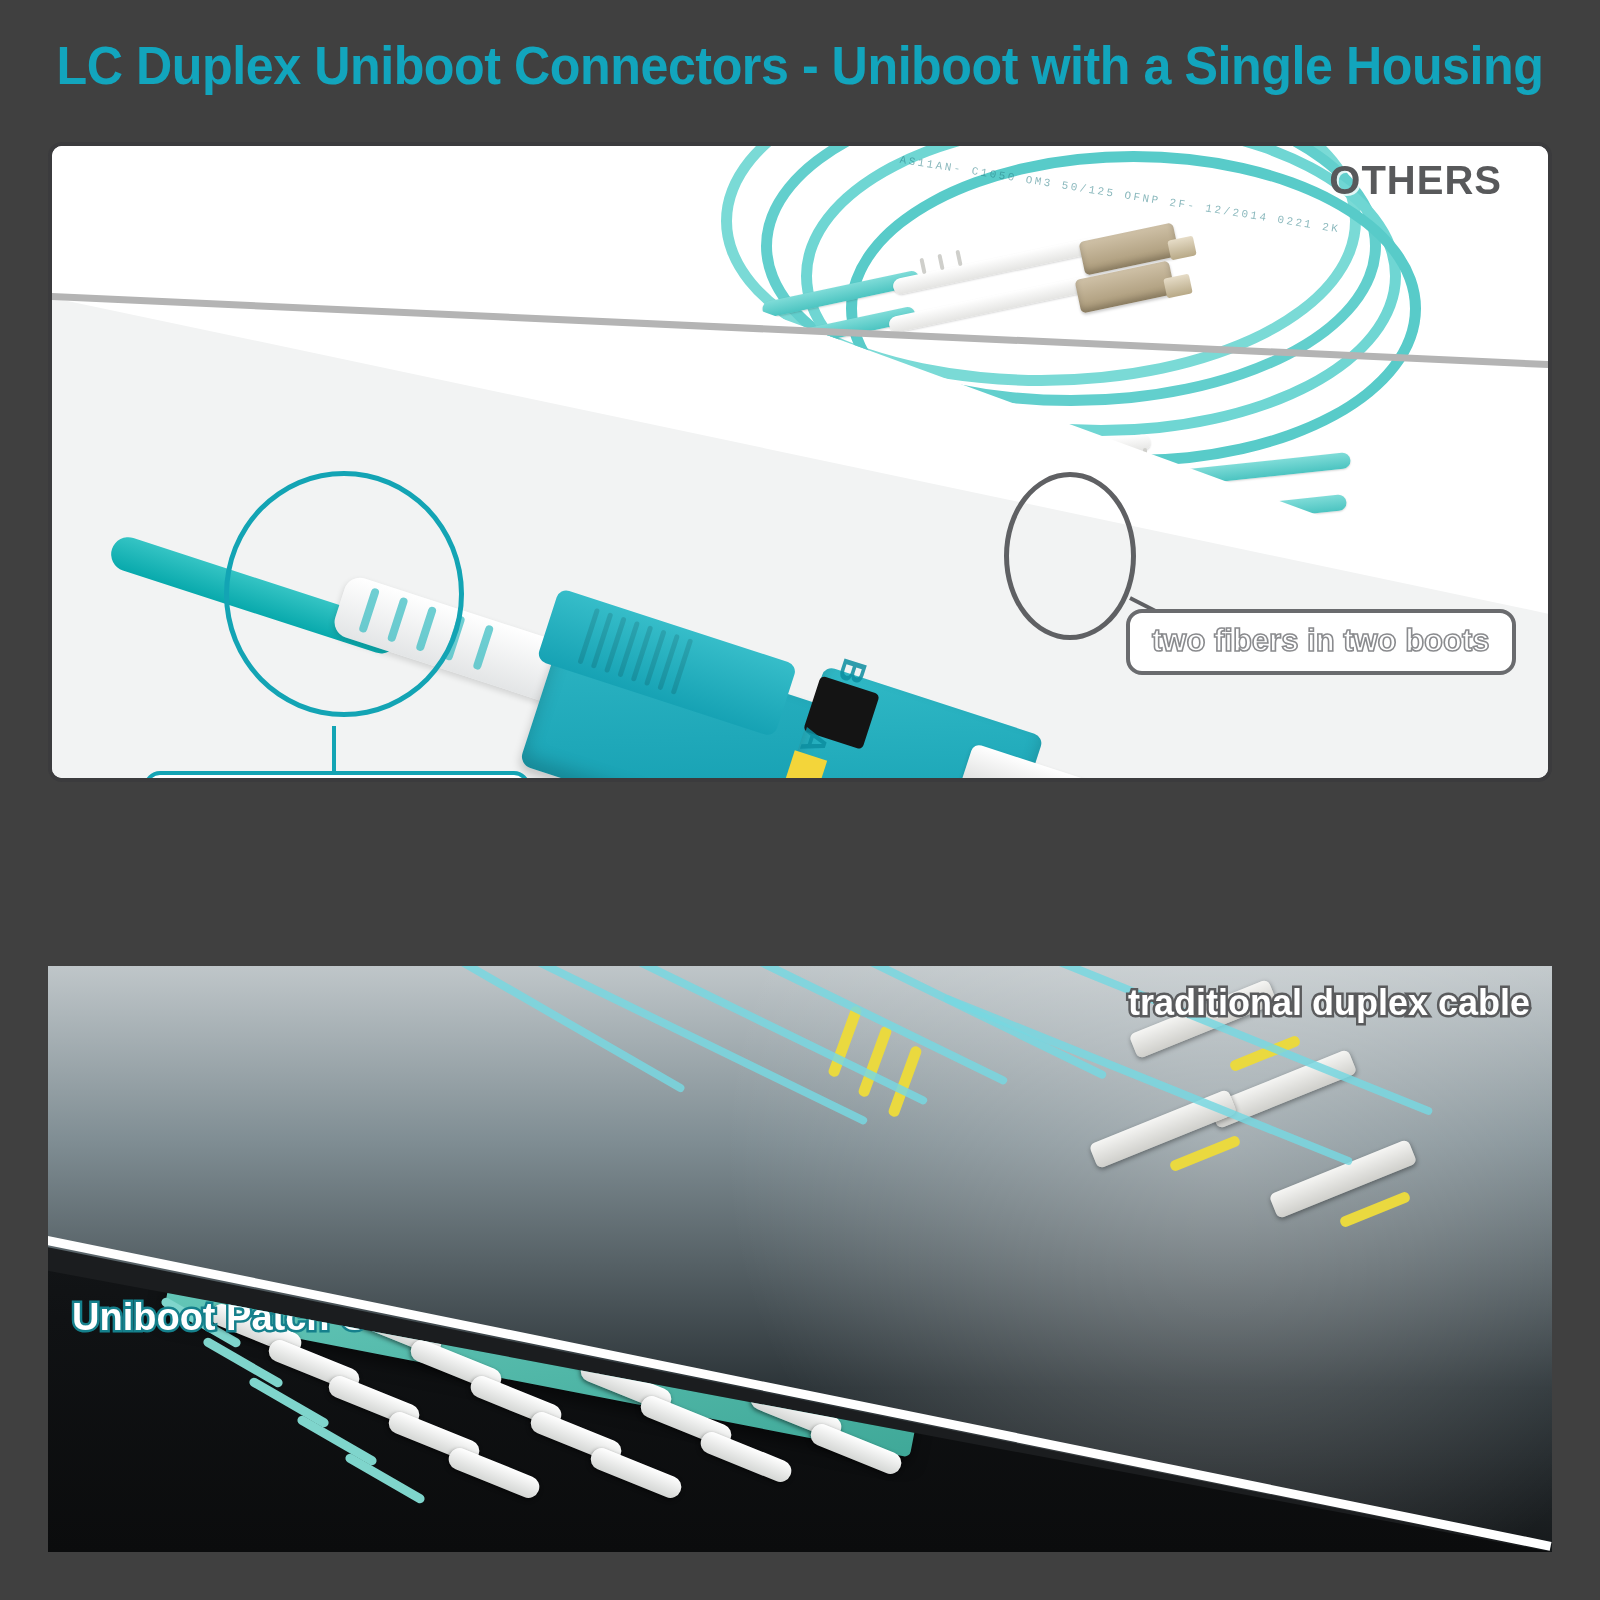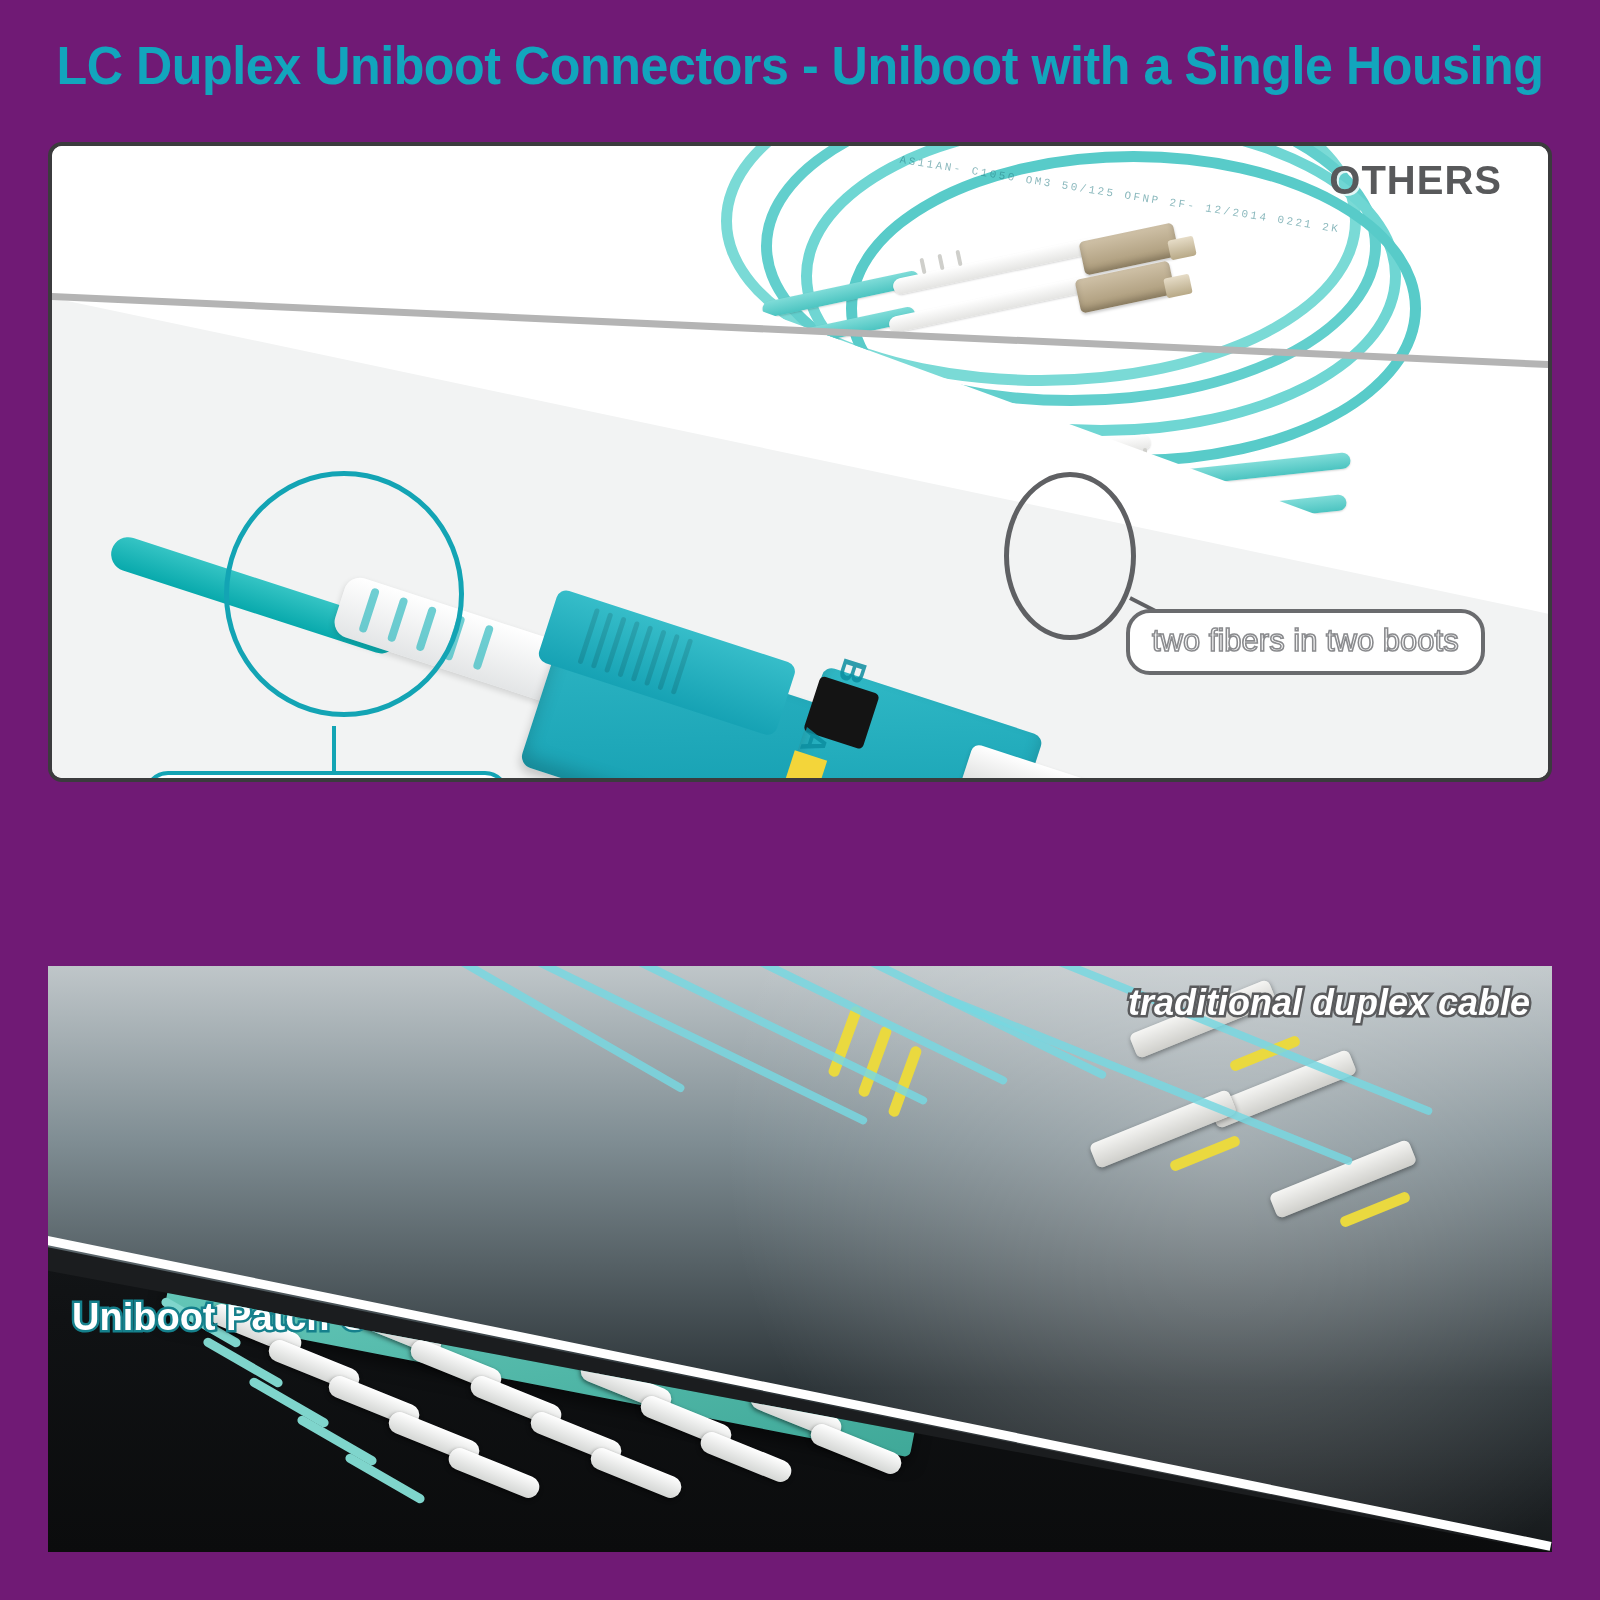--- a/index.html
+++ b/index.html
@@ -2,21 +2,21 @@
 <html><head>
 <meta charset="utf-8">
 <style>
   * { box-sizing: border-box; margin: 0; padding: 0; }
   html, body {
     width: 1600px; height: 1600px;
     background: #ffffff;
     font-family: "Liberation Sans", sans-serif;
     overflow: hidden;
   }
-  .page { position: relative; width: 1600px; height: 1600px; background:#701a75; }
+  .page { position: relative; width: 1600px; height: 1600px; background:#404040; }
 
   
   .title {
     position: absolute; left: 0; top: 34px; width: 1600px;
     text-align: center;
     font-family: "Liberation Sans Narrow", "Liberation Sans", sans-serif;
     font-weight: 700;
     font-size: 54px;
     letter-spacing: -0.5px;
     color: #12a5bd;
@@ -116,24 +116,24 @@
 
   .badge-others {
     position: absolute; right: 46px; top: 12px;
     font-size: 40px; font-weight: 700; color: #58595b;
     letter-spacing: 1px;
     text-shadow: 2px 2px 0 rgba(255,255,255,.8);
   }
 
   .callout {
     position: absolute;
-    border: 4px solid #6a6b6e; border-radius: 24px;
+    border: 4px solid #6a6b6e; border-radius: 16px;
     background: #ffffff;
     padding: 10px 22px 12px;
-    font-size: 31px; font-weight: 400;
+    font-size: 31px; font-weight: 700;
     color: #ffffff;
     -webkit-text-stroke: 1.6px #8a8b8e;
     white-space: nowrap;
   }
   .callout.gray { left: 1074px; top: 463px; }
 
   .callout.teal {
     left: 92px; top: 625px;
     border-color: #13a4b4;
     color: #ffffff;
@@ -236,21 +236,20 @@
     width: 1504px; height: 586px;
     overflow: hidden;
     background: #1b1d1f;
   }
   .photo-top {
     position: absolute; inset: 0;
     background:
       radial-gradient(circle at 78% 30%, rgba(255,255,255,.30), transparent 40%),
       linear-gradient(180deg,#bfc6c9 0%, #7f8d93 30%, #2c3438 72%, #16191b 100%);
     clip-path: polygon(0 0, 100% 0, 100% 100%, 0 48%);
-    font-style: italic;
   }
   .photo-bot {
     position: absolute; inset: 0;
     background: linear-gradient(180deg,#1d2022 0%, #101214 60%, #0b0c0d 100%);
     clip-path: polygon(0 52%, 100% 100%, 0 100%);
   }
   .split-line {
     position: absolute; left: -2%; top: 45%; width: 104%; height: 9px;
     background: #ffffff; transform: rotate(11.5deg); transform-origin: left center;
   }

